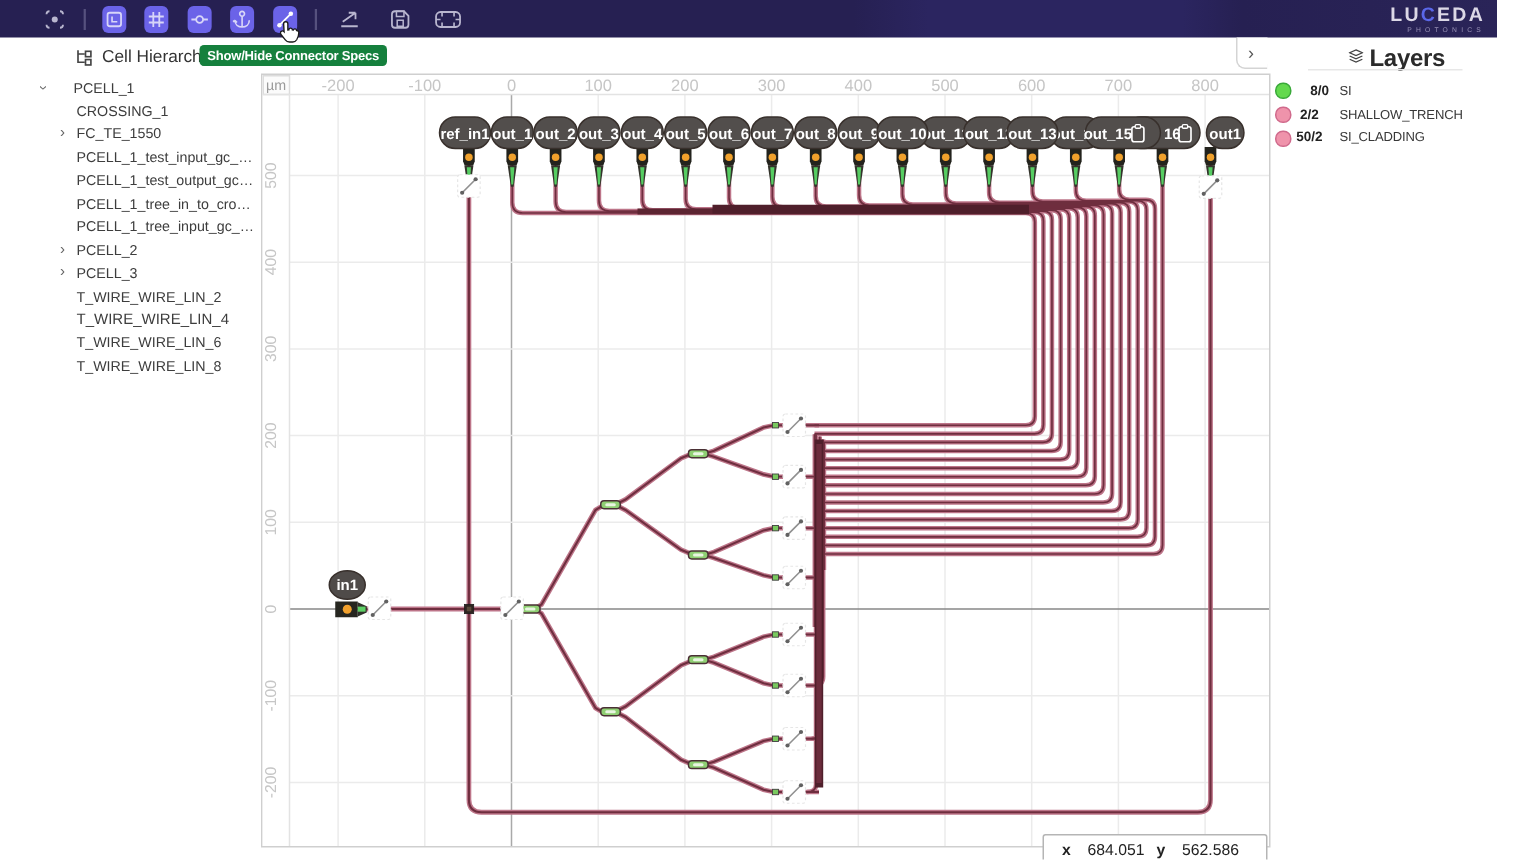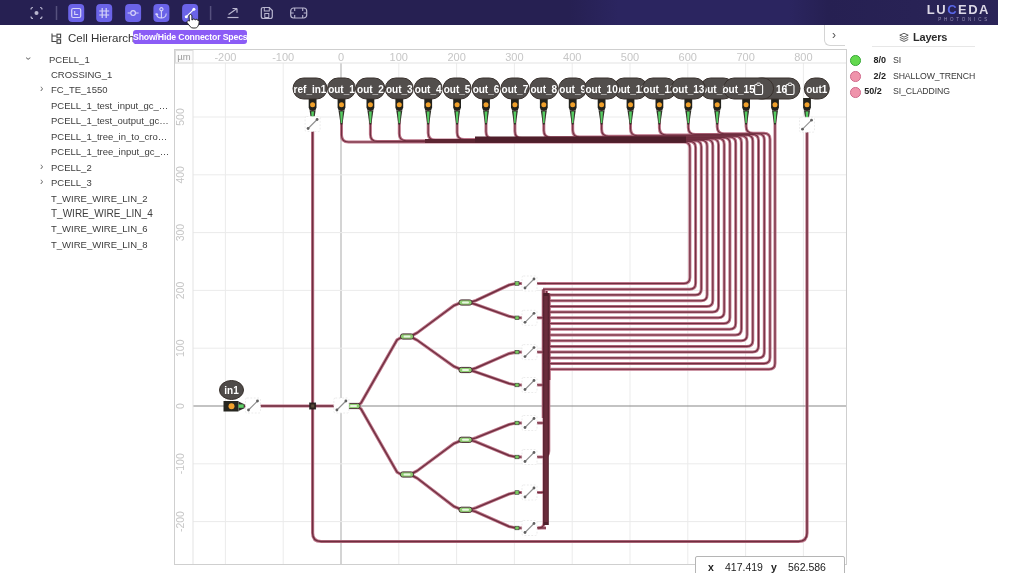--- a/index.html
+++ b/index.html
@@ -1,19 +1,19 @@
 <!DOCTYPE html>
 <html><head><meta charset="utf-8"><style>
 *{margin:0;padding:0;box-sizing:border-box}
 body{width:1019px;height:573px;font-family:"Liberation Sans",sans-serif;background:#fff;overflow:hidden;position:relative}
 .toolbar{position:absolute;left:0;top:0;width:998px;height:32px;background:linear-gradient(90deg,#262052 0%,#262052 57%,#2b2560 62%,#2b2560 79%,#262052 83%,#2a2458 100%)}
 .logo{position:absolute;right:8px;top:3px;text-align:right;line-height:1}
 .logo .main{font-size:13px;letter-spacing:1.5px;color:#dcd8e6;font-weight:bold}
 .logo .sub{font-size:4.5px;letter-spacing:2.8px;color:#968fb4;margin-top:1.5px}
-.tooltip{position:absolute;left:133px;top:30px;width:114px;height:14px;background:#8b5cf6;border-radius:3px;color:#fff;font-size:8.7px;font-weight:bold;text-align:center;line-height:14.5px;z-index:50;white-space:nowrap;letter-spacing:-0.15px}
+.tooltip{position:absolute;left:133px;top:30px;width:125px;height:14px;background:#15803d;border-radius:3px;color:#fff;font-size:8.7px;font-weight:bold;text-align:center;line-height:14.5px;z-index:50;white-space:nowrap;letter-spacing:-0.15px}
 .canvas{position:absolute;left:174px;top:49px;width:671px;height:514px;border:1px solid #cfcfcf;box-sizing:content-box}
 .coordbox{position:absolute;left:695px;top:556px;width:150px;height:22px;background:#fff;border:1px solid #b5b5b5;border-radius:2px;z-index:40;font-size:10.5px;color:#222}
 .ctab{position:absolute;left:824px;top:25px;width:21px;height:21px;background:#fff;border-left:1px solid #d4d4d4;border-bottom:1px solid #d4d4d4;border-bottom-left-radius:6px;z-index:5}
 </style></head>
 <body>
 <div class="toolbar"><svg width="998" height="25" viewBox="0 0 998 25">
       <g transform="translate(36.5,13)">
         <circle r="2" fill="#b9b6cf"></circle>
         <path d="M-5.5,-3.5 Q-5.5,-5.5 -3.5,-5.5 M3.5,-5.5 Q5.5,-5.5 5.5,-3.5 M5.5,3.5 Q5.5,5.5 3.5,5.5 M-3.5,5.5 Q-5.5,5.5 -5.5,3.5" fill="none" stroke="#b9b6cf" stroke-width="1.2"></path>
       </g>
@@ -73,27 +73,27 @@
 <div class="ctab">
     <span style="position:absolute;left:7px;top:3px;font-size:12px;color:#555">›</span>
   </div>
 <svg width="10" height="11" viewBox="0 0 13 13" style="position:absolute;left:899px;top:32px">
     <g fill="none" stroke="#444" stroke-width="1.1">
       <path d="M6.5,1 L12,3.5 L6.5,6 L1,3.5 Z"></path>
       <path d="M1,6.3 L6.5,8.8 L12,6.3"></path>
       <path d="M1,9.1 L6.5,11.6 L12,9.1"></path>
     </g>
   </svg>
-<div style="position:absolute;left:913px;top:31px;font-size:11px;color:#2b2b2b;font-weight:bold;letter-spacing:-0.2px">Layers</div>
+<div style="position:absolute;left:913px;top:31px;font-size:16px;color:#2b2b2b;font-weight:bold;letter-spacing:-0.2px">Layers</div>
 <div style="position:absolute;left:872px;top:46px;width:103px;border-top:1px solid #e7e7e7"></div>
 <div style="position:absolute;left:850px;top:55.4px;width:10.5px;height:10.5px;border-radius:50%;background:#63d94e;border:1.2px solid #3aa93a"></div>
 <div style="position:absolute;left:860px;top:54.7px;width:26px;text-align:right;font-size:9px;font-weight:bold;color:#222">8/0</div>
 <div style="position:absolute;left:893px;top:54.7px;font-size:8.7px;color:#383838;letter-spacing:-0.1px">SI</div>
 <div style="position:absolute;left:850px;top:71.2px;width:10.5px;height:10.5px;border-radius:50%;background:#ef93ab;border:1.2px solid #d06a8c"></div>
-<div style="position:absolute;left:860px;top:70.5px;width:26px;text-align:right;font-size:9px;font-weight:bold;color:#222">2/2</div>
+<div style="position:absolute;left:860px;top:70.5px;width:26px;text-align:center;font-size:9px;font-weight:bold;color:#222">2/2</div>
 <div style="position:absolute;left:893px;top:70.5px;font-size:8.7px;color:#383838;letter-spacing:-0.1px">SHALLOW_TRENCH</div>
 <div style="position:absolute;left:850px;top:87px;width:10.5px;height:10.5px;border-radius:50%;background:#ef93ab;border:1.2px solid #d06a8c"></div>
 <div style="position:absolute;left:860px;top:86.3px;width:26px;text-align:center;font-size:9px;font-weight:bold;color:#222">50/2</div>
 <div style="position:absolute;left:893px;top:86.3px;font-size:8.7px;color:#383838;letter-spacing:-0.1px">SI_CLADDING</div>
 <span style="position:absolute;left:27px;top:53px;font-size:10px;color:#666;display:inline-block;transform:rotate(90deg)">›</span>
 <div style="position:absolute;left:49px;top:53.5px;font-size:9.5px;color:#3d3d3d;white-space:nowrap;max-width:131px;overflow:hidden;text-overflow:ellipsis">PCELL_1</div>
 <div style="position:absolute;left:51px;top:69px;font-size:9.5px;color:#3d3d3d;white-space:nowrap;max-width:120px;overflow:hidden;text-overflow:ellipsis">CROSSING_1</div>
 <span style="position:absolute;left:40px;top:83.4px;font-size:10px;color:#666">›</span>
 <div style="position:absolute;left:51px;top:84.4px;font-size:9.5px;color:#3d3d3d;white-space:nowrap;max-width:120px;overflow:hidden;text-overflow:ellipsis">FC_TE_1550</div>
 <div style="position:absolute;left:51px;top:99.8px;font-size:9.5px;color:#3d3d3d;white-space:nowrap;max-width:120px;overflow:hidden;text-overflow:ellipsis">PCELL_1_test_input_gc_out_to_c...</div>
@@ -473,18 +473,18 @@
       <circle cx="350" cy="447" r="1.4" fill="#616161"></circle>
       <circle cx="359" cy="438" r="1.4" fill="#616161"></circle>
       <rect x="347" y="470.5" width="15" height="15" rx="1.5" fill="#ffffff" stroke="#e6e6e6" stroke-width="0.8" stroke-dasharray="1.8,1.6"></rect>
       <line x1="350.5" y1="482" x2="358.5" y2="474" stroke="#909090" stroke-width="1.1"></line>
       <circle cx="350" cy="482.5" r="1.4" fill="#616161"></circle>
       <circle cx="359" cy="473.5" r="1.4" fill="#616161"></circle>
 </svg></div>
 <div class="tooltip">Show/Hide Connector Specs</div>
 <div class="coordbox">
     <span style="position:absolute;left:12px;top:4px;font-weight:bold">x</span>
-    <span style="position:absolute;left:29px;top:4px">417.419</span>
+    <span style="position:absolute;left:29px;top:4px">684.051</span>
     <span style="position:absolute;left:75px;top:4px;font-weight:bold">y</span>
     <span style="position:absolute;left:92px;top:4px">562.586</span>
   </div>
 <svg width="14" height="16" viewBox="0 0 14 16" style="position:absolute;left:186px;top:13px;z-index:60">
 <path d="M4.5,1.5 C5.3,1.5 5.9,2.1 5.9,2.9 V7 L6.6,6.9 C6.6,6.1 7.2,5.7 7.9,5.8 C8.5,5.9 8.9,6.3 8.9,6.9 L9.6,7 C9.7,6.5 10.2,6.2 10.8,6.3 C11.4,6.4 11.7,6.8 11.7,7.3 L12.3,7.5 C12.9,7.6 13.2,8.1 13.2,8.7 C13.2,10.5 12.6,12.2 11.8,13.5 C11.2,14.4 10.3,15 9.2,15 H7 C5.9,15 4.9,14.5 4.2,13.6 L1.3,9.9 C0.8,9.3 0.9,8.4 1.5,7.9 C2.1,7.5 2.9,7.6 3.4,8.1 L3.1,2.9 C3.1,2.1 3.7,1.5 4.5,1.5 Z" fill="#fff" stroke="#1a1a1a" stroke-width="0.9"></path>
 </svg>
 </body></html>

